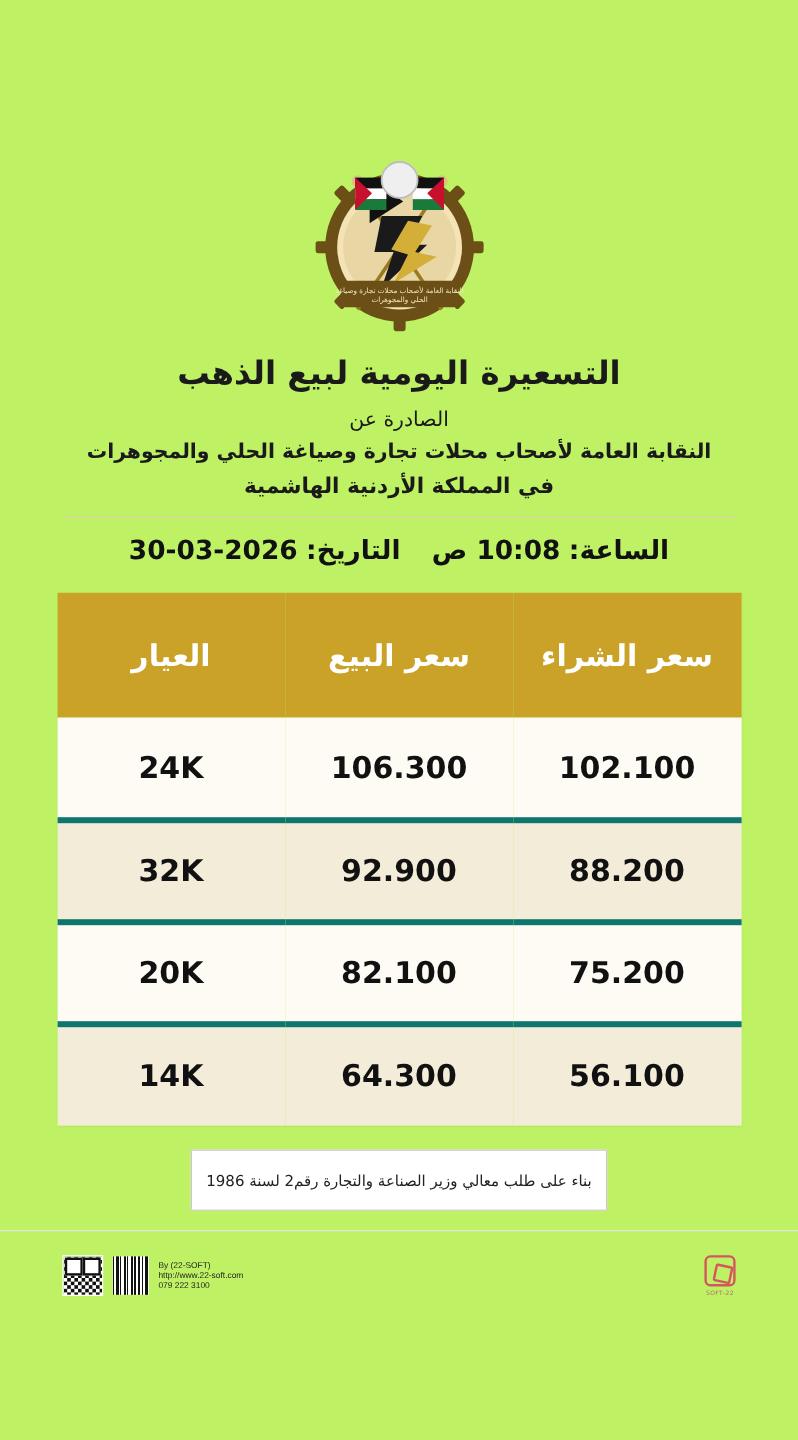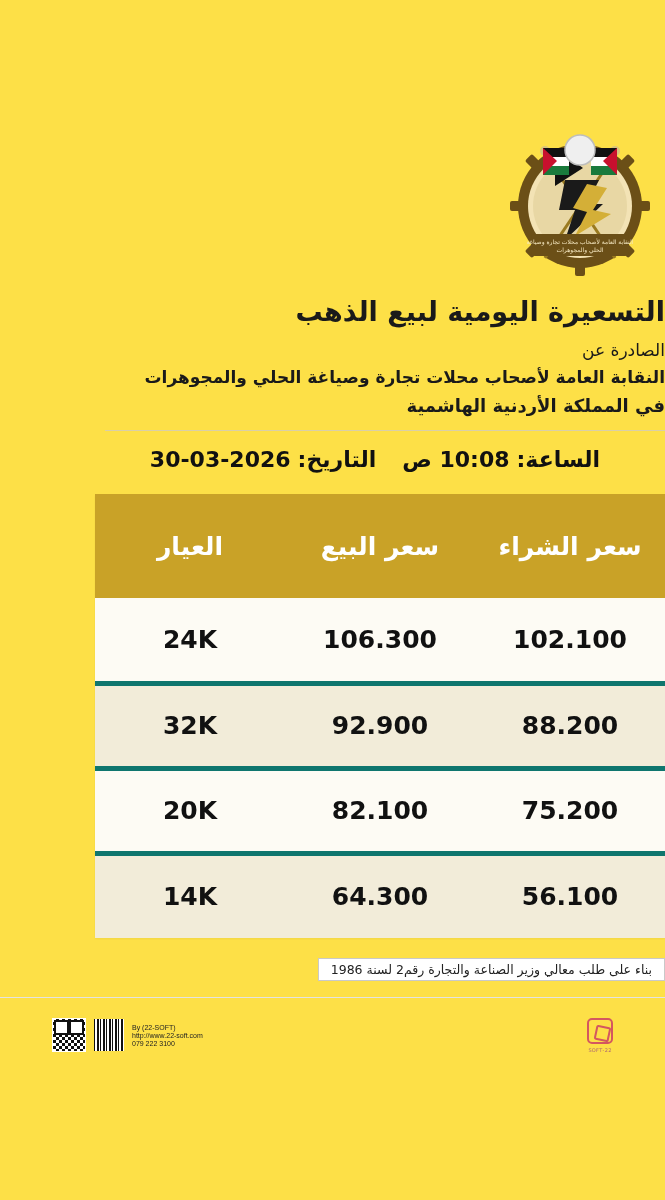--- a/index.html
+++ b/index.html
@@ -6,24 +6,24 @@
   html, body {
     width: 665px;
     height: 1200px;
     background: #ffffff;
     font-family: "DejaVu Sans", "Liberation Sans", sans-serif;
   }
   .page {
     width: 665px;
     height: 1200px;
     position: relative;
-    background: #fde047;
+    background: #bef264;
     display: flex;
     flex-direction: column;
-    align-items: flex-start;
+    align-items: center;
     overflow: hidden;
   }
 
   
   .logo-wrap {
     margin-top: 118px;
     width: 170px;
     height: 170px;
     position: relative;
   }
@@ -108,21 +108,21 @@
     vertical-align: middle;
   }
   .table tbody tr:nth-child(odd) td { background: #fdfbf4; }
   .table tbody tr:nth-child(even) td { background: #f2ecd9; }
   .table tbody tr:not(:last-child) td { border-bottom: 5px solid #0f766e; }
 
   
   .note {
     margin-top: 20px;
     border: 1px solid #c9c9c9;
-    padding: 3px 12px;
+    padding: 17px 12px;
     font-size: 12.5px;
     color: #222;
     background: #fff;
     text-align: center;
     white-space: nowrap;
   }
 
   
   .footer-rule {
     margin-top: 16px;

